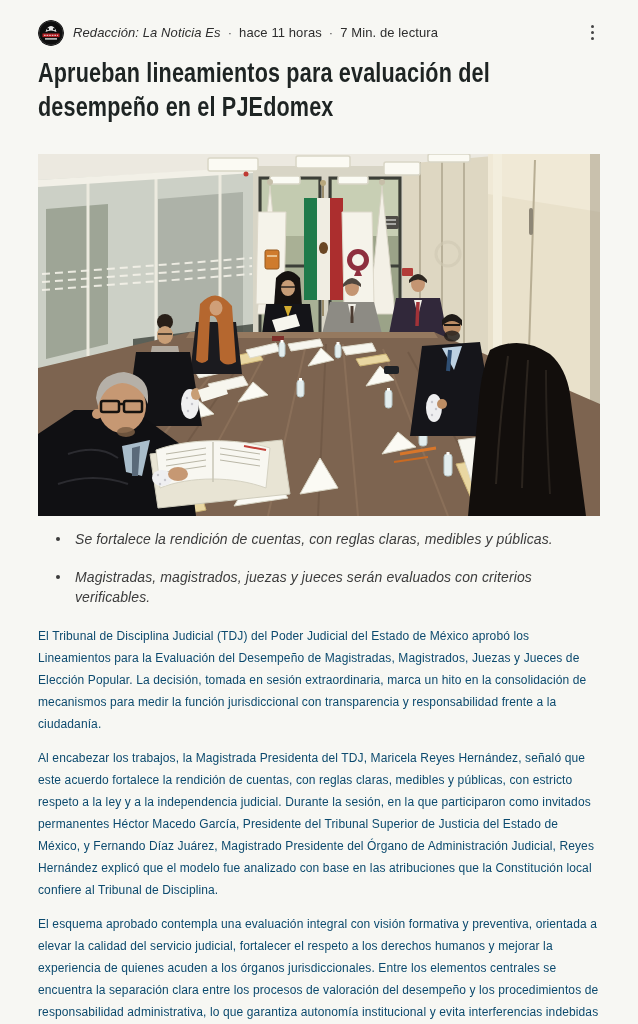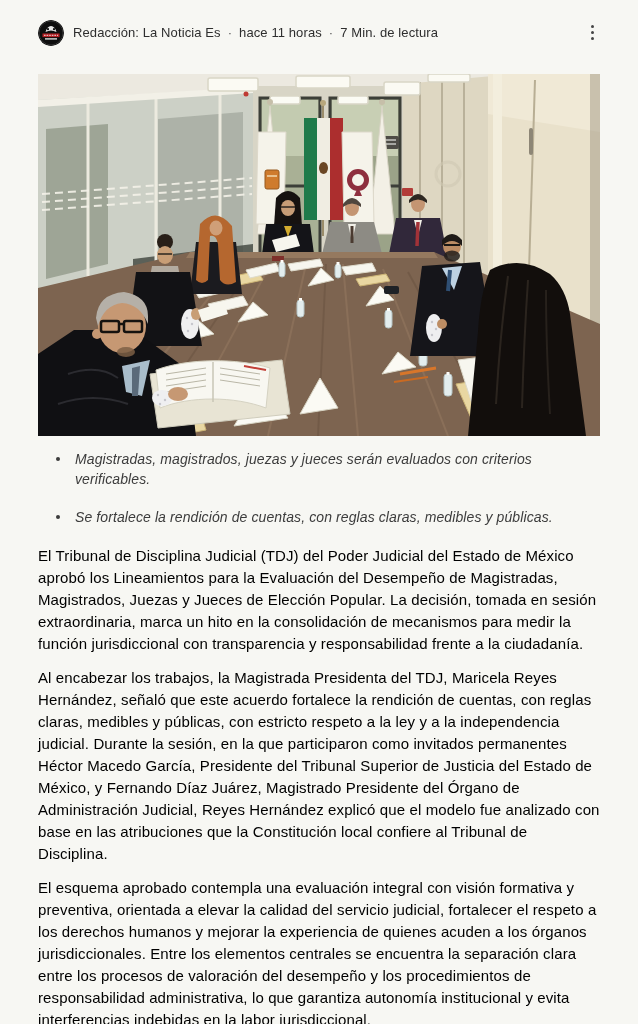--- a/index.html
+++ b/index.html
@@ -10,21 +10,21 @@
     font-family:"Liberation Sans", sans-serif;
     color:#3d3d3d;
   }
   .container { margin:0 38px; width:562px; }
 
   
   .byline { display:flex; align-items:center; margin-top:19px; height:27px; font-size:13px; color:#2e2e2e; }
   .avatar { width:26px; height:26px; border-radius:50%; overflow:hidden; flex:0 0 26px; cursor:pointer; border:none; background:none; padding:0; }
   .avatar svg { display:block; }
   .meta { margin-left:9px; display:flex; align-items:center; white-space:nowrap; letter-spacing:.1px; }
-  .meta a { color:#2e2e2e; text-decoration:none; cursor:pointer; }
+  .meta a { color:#2e2e2e; text-decoration:none; cursor:pointer;font-style:italic; }
   .sep { margin:0 7px; color:#555; }
   .kebab { margin-left:auto; background:none; border:none; cursor:pointer; padding:4px 6px; }
   .kebab-icon { display:flex; flex-direction:column; gap:3px; }
   .kebab-icon i { display:block; width:3px; height:3px; border-radius:50%; background:#454545; }
 
   
   .title-wrap { margin-top:10px; height:70px; }
   .title {
     width:702px; transform:scaleX(0.8); transform-origin:left top;
     font-size:27px; line-height:34px; font-weight:700;
@@ -36,21 +36,21 @@
   .photo svg { display:block; }
 
   
   .bullets { list-style:none; margin-top:13px; }
   .bullets li { position:relative; padding-left:37px; font-size:14px; line-height:20px; margin-bottom:18px; color:#3c3c3c; }
   .bullets .dot { position:absolute; left:18px; top:8px; width:4px; height:4px; border-radius:50%; background:#3c3c3c; }
   .bullets em { font-style:italic; letter-spacing:.1px; }
 
   
   .article-body { margin-top:6px; }
-  .article-body p { font-size:15px; line-height:22px; letter-spacing:.12px; color:#000000; margin-bottom:12px; }
+  .article-body p { font-size:12px; line-height:22px; letter-spacing:.12px; color:#0c4a6e; margin-bottom:12px; }
 </style>
 </head>
 <body>
 
 <main class="page">
   <div class="container">
 
     <header class="byline">
       <button class="avatar">
         <svg viewBox="0 0 26 26" width="26" height="26">
@@ -73,20 +73,23 @@
       </span>
       <button class="kebab" aria-label="options">
         <span class="kebab-icon">
             <i></i>
             <i></i>
             <i></i>
           </span>
       </button>
     </header>
 
+    <div class="title-wrap">
+      <h1 class="title">Aprueban lineamientos para evaluación del desempeño en el PJEdomex</h1>
+    </div>
 
     <figure class="photo">
       <svg viewBox="0 0 562 362" width="562" height="362">
 
         <rect width="562" height="362" fill="#ece9e0"></rect>
 
         <g>
           <rect x="215" y="12" width="152" height="205" fill="#d8d5c6"></rect>
           <rect x="222" y="24" width="60" height="172" fill="#a9b095" stroke="#3c3f38" stroke-width="3"></rect>
           <rect x="292" y="24" width="70" height="172" fill="#9ba388" stroke="#3c3f38" stroke-width="3"></rect>
@@ -359,25 +362,25 @@
               <circle cx="122" cy="330" r="1.2"></circle>
             </g>
           <ellipse cx="140" cy="320" rx="10" ry="7" fill="#c69873"></ellipse>
         </g>
       </svg>
     </figure>
 
     <ul class="bullets">
       <li>
         <span class="dot"></span>
-        <em>Magistradas, magistrados, juezas y jueces serán evaluados con criterios verificables.</em>
+        <em>Se fortalece la rendición de cuentas, con reglas claras, medibles y públicas.</em>
       </li>
       <li>
         <span class="dot"></span>
-        <em>Se fortalece la rendición de cuentas, con reglas claras, medibles y públicas.</em>
+        <em>Magistradas, magistrados, juezas y jueces serán evaluados con criterios verificables.</em>
       </li>
     </ul>
 
     <div class="article-body">
       <p>El Tribunal de Disciplina Judicial (TDJ) del Poder Judicial del Estado de México aprobó los Lineamientos para la Evaluación del Desempeño de Magistradas, Magistrados, Juezas y Jueces de Elección Popular. La decisión, tomada en sesión extraordinaria, marca un hito en la consolidación de mecanismos para medir la función jurisdiccional con transparencia y responsabilidad frente a la ciudadanía.</p>
       <p>Al encabezar los trabajos, la Magistrada Presidenta del TDJ, Maricela Reyes Hernández, señaló que este acuerdo fortalece la rendición de cuentas, con reglas claras, medibles y públicas, con estricto respeto a la ley y a la independencia judicial. Durante la sesión, en la que participaron como invitados permanentes Héctor Macedo García, Presidente del Tribunal Superior de Justicia del Estado de México, y Fernando Díaz Juárez, Magistrado Presidente del Órgano de Administración Judicial, Reyes Hernández explicó que el modelo fue analizado con base en las atribuciones que la Constitución local confiere al Tribunal de Disciplina.</p>
       <p>El esquema aprobado contempla una evaluación integral con visión formativa y preventiva, orientada a elevar la calidad del servicio judicial, fortalecer el respeto a los derechos humanos y mejorar la experiencia de quienes acuden a los órganos jurisdiccionales. Entre los elementos centrales se encuentra la separación clara entre los procesos de valoración del desempeño y los procedimientos de responsabilidad administrativa, lo que garantiza autonomía institucional y evita interferencias indebidas en la labor jurisdiccional.</p>
     </div>
 
   </div>

